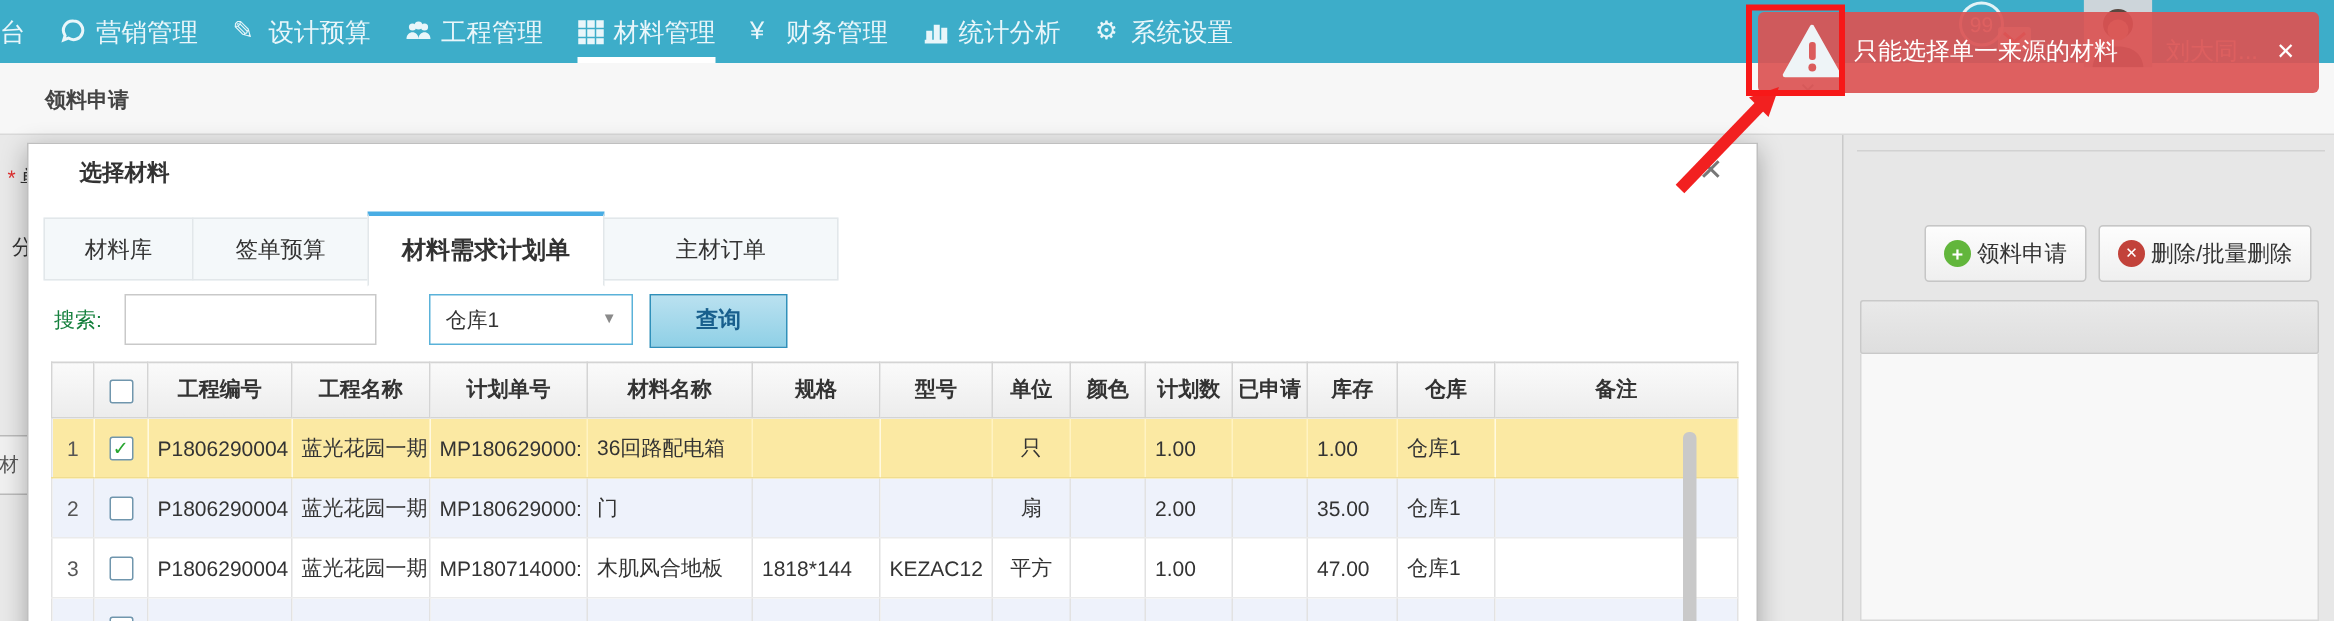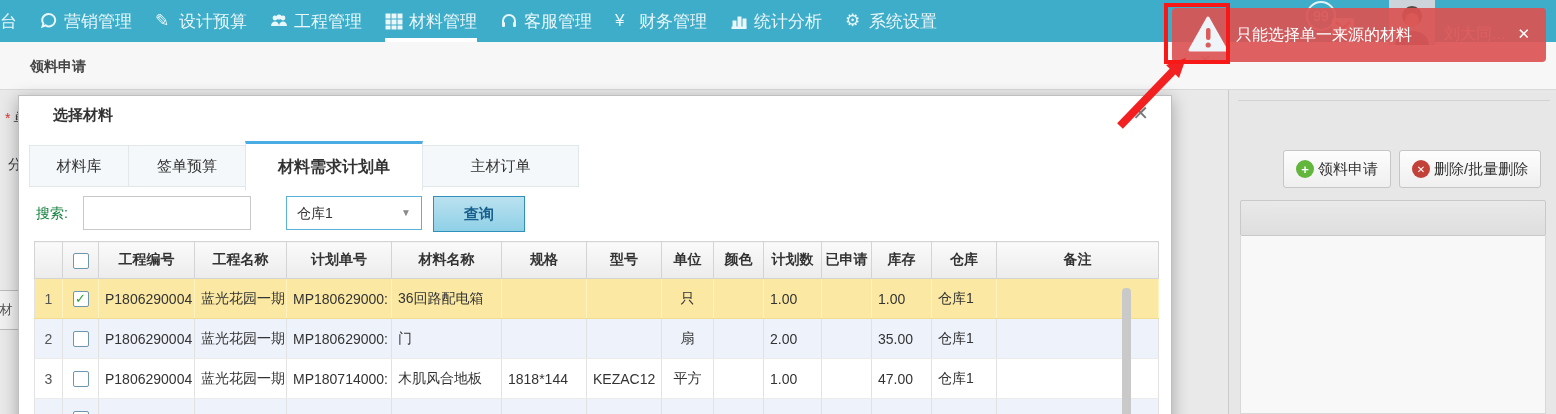--- a/index.html
+++ b/index.html
@@ -77,21 +77,21 @@
   .modal-title { position:absolute; left:34px; top:10px; font-size:15px; font-weight:bold; color:#333; }
   .modal-close { position:absolute; right:22px; top:5px; font-size:20px; color:#777; cursor:pointer; }
 
   .tabs { position:absolute; left:10px; top:45px; display:flex; align-items:center; height:50px; }
   .tab {
     height:42px; background:#f4f8fa; border:1px solid #e2e7ea; margin-left:-1px;
     display:flex; align-items:center; justify-content:center; font-size:15px; color:#333; cursor:pointer;
   }
   .tab.t0 { width:100px; margin-left:0; }
   .tab.t1 { width:118px; }
-  .tab.t2 { width:178px; }
+  .tab.t2 { width:158px; }
   .tab.t3 { width:157px; }
   .tab.active {
     height:50px; background:#fff; border-top:3px solid #49ade4; border-bottom-color:#fff;
     font-weight:bold; font-size:16px;
   }
 
   .search-label { position:absolute; left:17px; top:109px; font-size:14px; color:#15803d; }
   .search-input {
     position:absolute; left:64px; top:100px; width:168px; height:34px;
     border:1px solid #c9c9c9; background:#fff; padding:0 8px; font-size:14px;
@@ -189,30 +189,20 @@
           <rect x="13" y="2" width="4" height="4"></rect>
           <rect x="1" y="8" width="4" height="4"></rect>
           <rect x="7" y="8" width="4" height="4"></rect>
           <rect x="13" y="8" width="4" height="4"></rect>
           <rect x="1" y="14" width="4" height="3"></rect>
           <rect x="7" y="14" width="4" height="3"></rect>
           <rect x="13" y="14" width="4" height="3"></rect>
         </svg>
     </span>
     <span>材料管理</span>
-  </div>
-  <div class="nav-item">
-    <span class="nav-ic">
-      <svg viewBox="0 0 18 18">
-          <path fill="none" stroke-width="2" d="M3 11V9a6 6 0 0 1 12 0v2"></path>
-          <rect x="2" y="10" width="3" height="5" rx="1" stroke="none"></rect>
-          <rect x="13" y="10" width="3" height="5" rx="1" stroke="none"></rect>
-        </svg>
-    </span>
-    <span>客服管理</span>
   </div>
   <div class="nav-item">
     <span class="nav-ic glyph-ic">¥</span>
     <span>财务管理</span>
   </div>
   <div class="nav-item">
     <span class="nav-ic">
       <svg viewBox="0 0 18 18" stroke="none">
           <rect x="3" y="9" width="3" height="6"></rect>
           <rect x="8" y="5" width="3" height="10"></rect>

